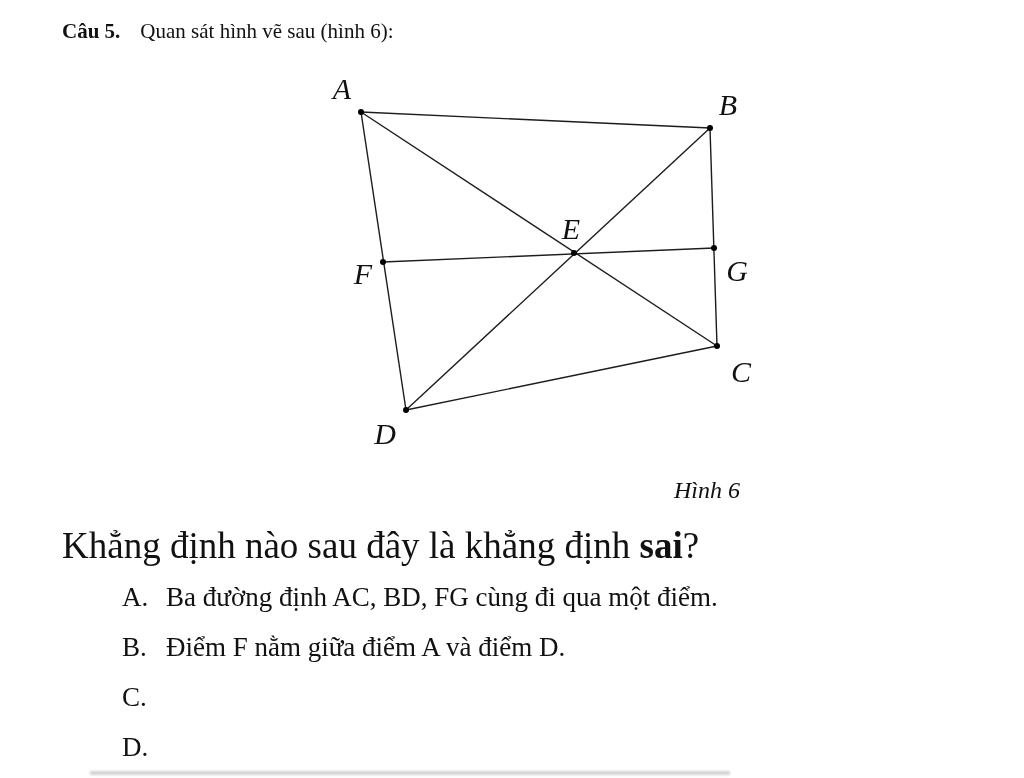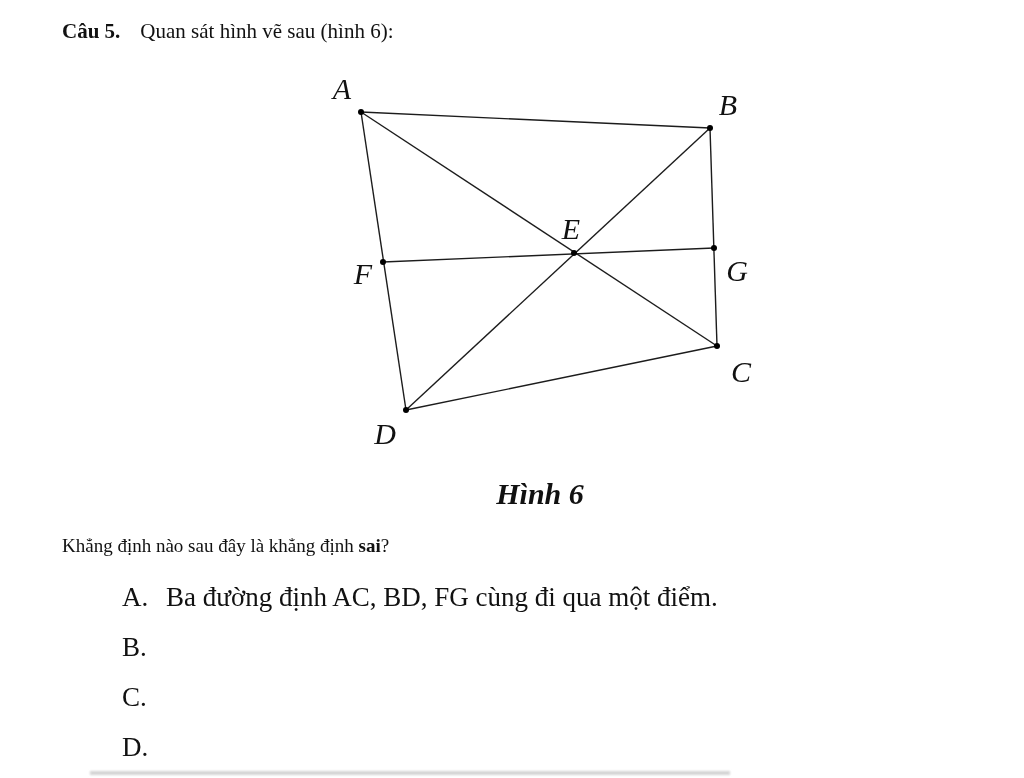--- a/index.html
+++ b/index.html
@@ -8,25 +8,25 @@
     font-family:"Liberation Serif", serif;color:#111;overflow:hidden;
   }
   .title{
     position:absolute;left:62px;top:14px;font-size:21px;line-height:34px;white-space:nowrap;
   }
   .title .num{font-weight:bold;margin-right:20px;}
   #fig{
     position:absolute;left:0;top:0;width:1024px;height:500px;
   }
   .caption{
-    position:absolute;left:340px;top:477px;width:400px;text-align:center;
-    font-style:italic;font-size:30px;font-weight:bold;
+    position:absolute;left:340px;top:477px;width:400px;text-align:right;
+    font-style:italic;font-size:24px;
   }
   .stem{
-    position:absolute;left:62px;top:528px;font-size:19px;line-height:36px;white-space:nowrap;
+    position:absolute;left:62px;top:528px;font-size:37px;line-height:36px;white-space:nowrap;
   }
   .stem .b{font-weight:bold;}
   .options{
     position:absolute;left:122px;top:581px;
   }
   .option{
     display:flex;align-items:flex-start;height:32px;margin-bottom:18px;
     font-size:27px;line-height:32px;white-space:nowrap;
   }
   .option .letter{display:inline-block;width:44px;}
@@ -70,20 +70,21 @@
 
 <div class="stem"><span>Khẳng định nào sau đây là khẳng định </span><span class="b">sai</span><span>?</span></div>
 
 <div class="options">
   <div class="option">
     <span class="letter">A.</span>
     <span class="text">Ba đường định AC, BD, FG cùng đi qua một điểm.</span>
   </div>
   <div class="option">
     <span class="letter">B.</span>
+    <span class="text">Điểm F nằm giữa điểm A và điểm D.</span>
   </div>
   <div class="option">
     <span class="letter">C.</span>
   </div>
   <div class="option">
     <span class="letter">D.</span>
   </div>
 </div>
 
 <div class="cutoff"></div>

